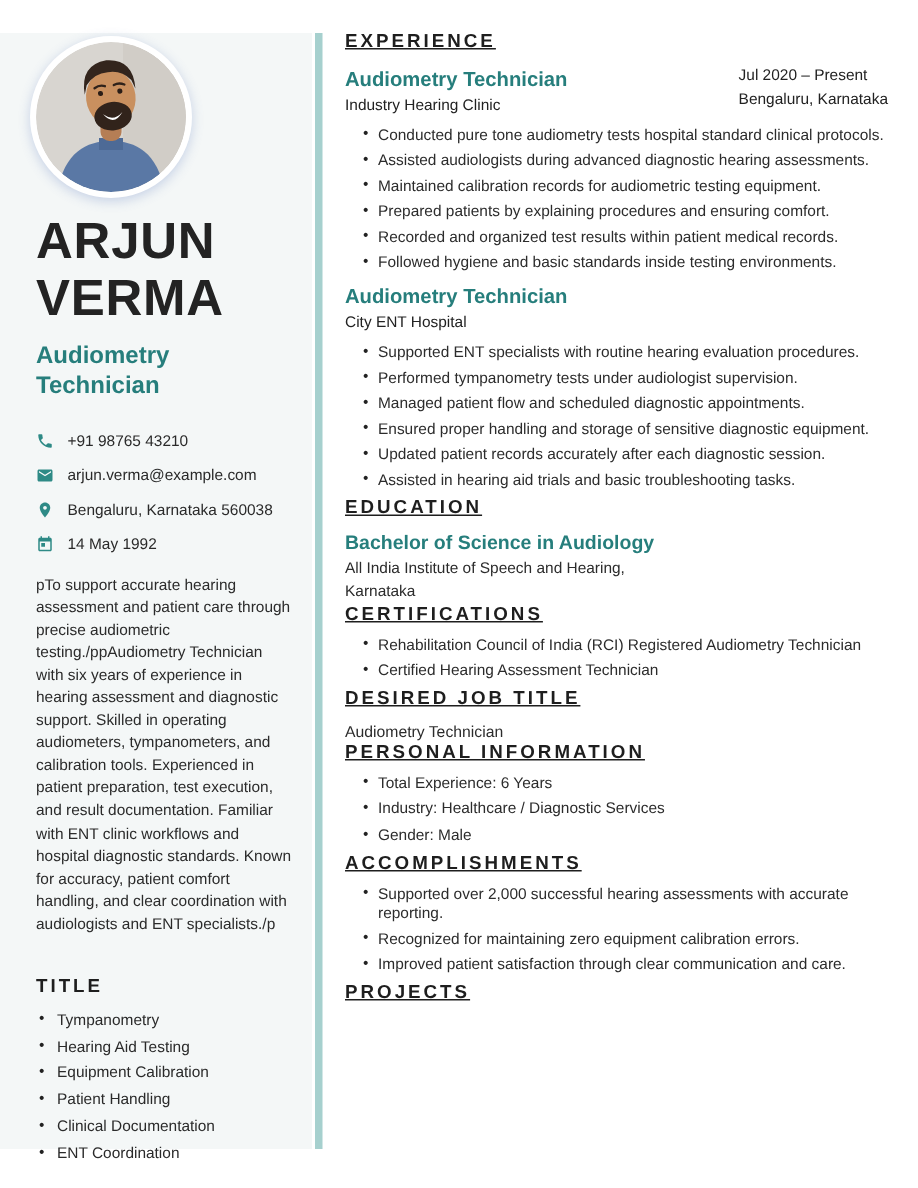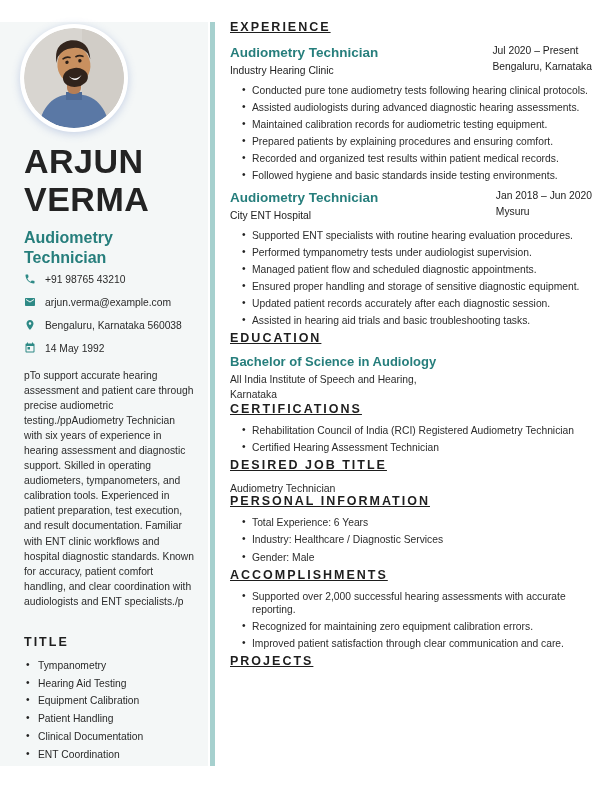--- a/index.html
+++ b/index.html
@@ -21,21 +21,21 @@
   .divider{position:absolute;left:210px;top:22px;width:5px;height:744px;background:var(--divider);}
 
   .avatar-ring{width:108px;height:108px;border-radius:50%;background:#fff;border:4px solid #fff;
     box-shadow:0 2px 8px rgba(90,120,190,.30);margin-left:-4px;}
   .avatar-ring svg{display:block;border-radius:50%;}
 
   .name{margin-top:10px;font-size:34px;line-height:1.12;font-weight:800;
     color:#232323;letter-spacing:.5px;}
   .job-subtitle{margin-top:10px;font-size:16px;line-height:1.25;font-weight:700;color:var(--accent);}
 
-  .contact{margin-top:5px;text-align:right;}
+  .contact{margin-top:20px;text-align:right;}
   .contact-row{display:flex;align-items:center;gap:9px;margin-bottom:11px;}
   .contact-row svg{width:12px;height:12px;fill:var(--icon-color);flex:0 0 auto;}
   .contact-text{font-size:10.3px;color:#2a2a2a;}
 
   .summary{margin-top:14px;font-size:10.3px;line-height:1.46;color:#2b2b2b;width:170px;}
 
   .sec-heading{font-size:12.5px;font-weight:800;letter-spacing:2px;color:var(--text-dark);}
   .sidebar .sec-heading{margin-top:26px;}
 
   .plain-list{list-style:none;margin:10px 0 0 2px;}
@@ -163,38 +163,34 @@
         <div>
           <div class="job-title">Audiometry Technician</div>
           <div class="job-company">Industry Hearing Clinic</div>
         </div>
         <div class="job-right">
           <div class="job-dates">Jul 2020 – Present</div>
           <div class="job-location">Bengaluru, Karnataka</div>
         </div>
       </div>
       <ul class="bullets">
-        <li>Conducted pure tone audiometry tests following hearing clinical protocols.</li>
+        <li>Conducted pure tone audiometry tests hospital standard clinical protocols.</li>
         <li>Assisted audiologists during advanced diagnostic hearing assessments.</li>
         <li>Maintained calibration records for audiometric testing equipment.</li>
         <li>Prepared patients by explaining procedures and ensuring comfort.</li>
         <li>Recorded and organized test results within patient medical records.</li>
         <li>Followed hygiene and basic standards inside testing environments.</li>
       </ul>
     </section>
 
     <section>
       <div class="job-header" style="margin-top:7px;">
         <div>
           <div class="job-title">Audiometry Technician</div>
           <div class="job-company">City ENT Hospital</div>
-        </div>
-        <div class="job-right">
-          <div class="job-dates">Jan 2018 – Jun 2020</div>
-          <div class="job-location">Mysuru</div>
         </div>
       </div>
       <ul class="bullets">
         <li>Supported ENT specialists with routine hearing evaluation procedures.</li>
         <li>Performed tympanometry tests under audiologist supervision.</li>
         <li>Managed patient flow and scheduled diagnostic appointments.</li>
         <li>Ensured proper handling and storage of sensitive diagnostic equipment.</li>
         <li>Updated patient records accurately after each diagnostic session.</li>
         <li>Assisted in hearing aid trials and basic troubleshooting tasks.</li>
       </ul>

